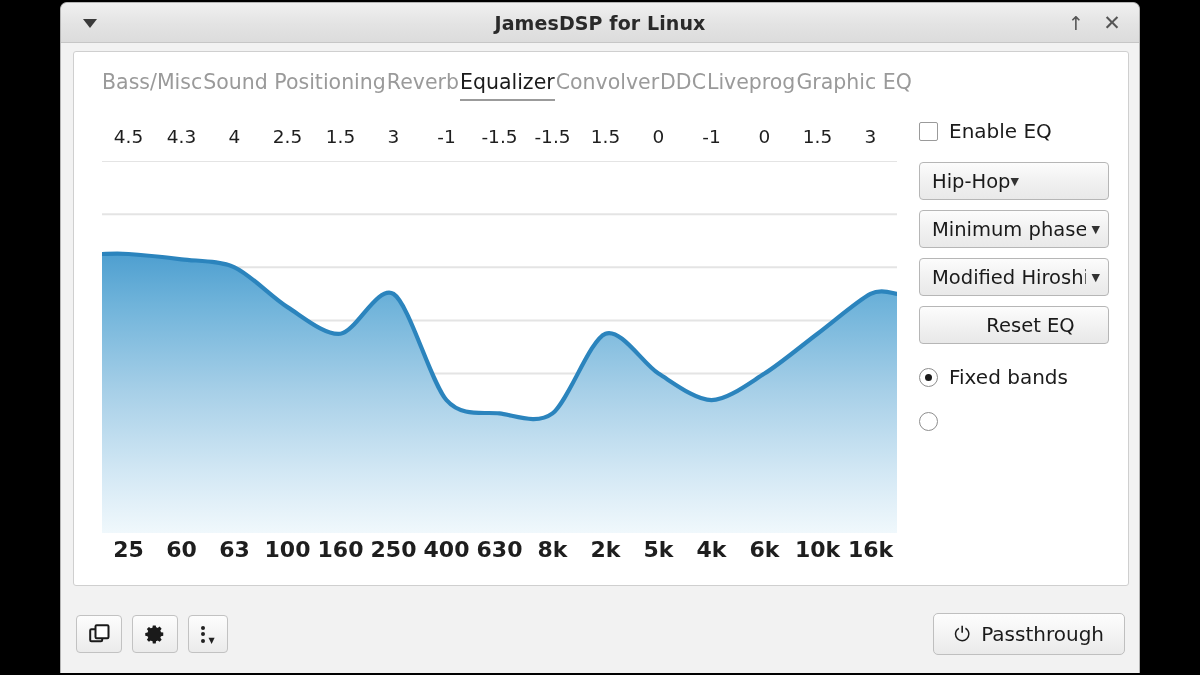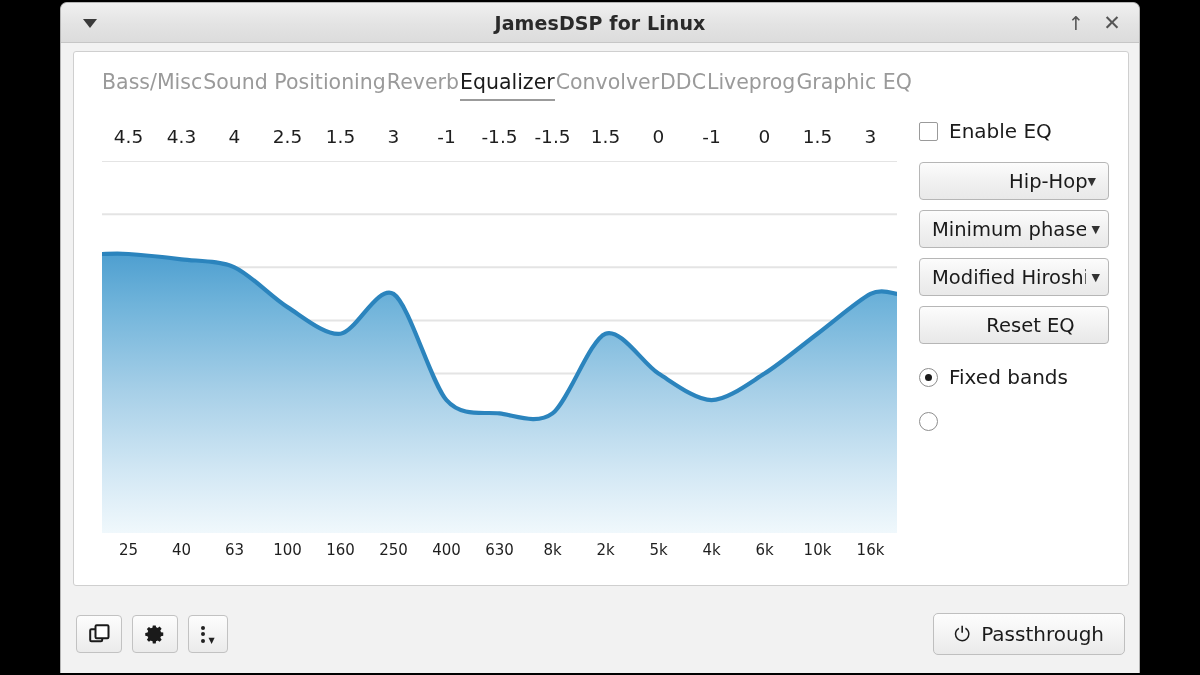--- a/index.html
+++ b/index.html
@@ -86,21 +86,21 @@
   }
   #gain-row { top: 0; height: 40px; }
   #freq-row { top: 414px; height: 38px; }
   .gain-cell, .freq-cell {
     flex: 1 1 0;
     text-align: center;
     font-size: 18.5px;
     color: #1e1e1e;
     line-height: 34px;
   }
-  .freq-cell { font-size: 15px; }
+  .freq-cell { font-size: 22px; font-weight: bold; }
 
   #plot {
     position: absolute;
     left: 0; top: 44px;
     width: 795px; height: 372px;
   }
   #plot svg { display: block; width: 795px; height: 372px; }
 
   
   #controls {
@@ -134,21 +134,21 @@
   }
   .combo-text {
     font-size: 19.5px; color: #1a1a1a;
     white-space: nowrap; overflow: hidden;
   }
   .combo-arrow {
     font-size: 11px; color: #333;
     margin-left: 6px;
     flex: 0 0 auto;
   }
-  .combo.spread { justify-content: flex-end; padding-right: 12px; }
+  .combo.spread { justify-content: flex-start; padding-right: 12px; }
   .combo.spread .combo-arrow { margin-left: 0; }
 
   .btn {
     height: 38px;
     margin-top: 6px; margin-bottom: 18px;
     background: linear-gradient(to bottom, #fcfcfc 0%, #f1f1f1 55%, #e8e8e8 100%);
     border: 1px solid #b6b6b6;
     border-radius: 4px;
     display: flex; align-items: center; justify-content: center;
     font-size: 19.5px; color: #1a1a1a;
@@ -285,21 +285,21 @@
               <line x1="0" x2="795" y1="265.7142857142857" y2="265.7142857142857" stroke="#e4e4e4" stroke-width="2"></line>
               <line x1="0" x2="795" y1="318.85714285714283" y2="318.85714285714283" stroke="#e4e4e4" stroke-width="2"></line>
             </g>
           <path id="curve-fill" fill="url(#fillGrad)" d="M0,93 C3.90,93.00 14.79,92.22 26.50,93.00 C38.21,93.78 63.88,96.36 79.50,98.31 C95.12,100.27 116.88,99.24 132.50,106.29 C148.12,113.33 169.88,136.36 185.50,146.14 C201.12,155.93 222.88,174.67 238.50,172.71 C254.12,170.76 275.88,123.07 291.50,132.86 C307.12,142.64 328.88,221.53 344.50,239.14 C360.12,256.76 381.88,250.47 397.50,252.43 C413.12,254.39 434.88,264.17 450.50,252.43 C466.12,240.68 487.88,178.59 503.50,172.71 C519.12,166.84 540.88,202.78 556.50,212.57 C572.12,222.36 593.88,239.14 609.50,239.14 C625.12,239.14 646.88,222.36 662.50,212.57 C678.12,202.78 699.88,184.46 715.50,172.71 C731.12,160.97 756.79,138.73 768.50,132.86 C780.21,126.98 791.10,132.86 795.00,132.86 L795,372 L0,372 Z"></path>
           <path id="curve-line" fill="none" stroke="#2b84bd" stroke-width="4.2" stroke-linejoin="round" stroke-linecap="round" d="M0,93 C3.90,93.00 14.79,92.22 26.50,93.00 C38.21,93.78 63.88,96.36 79.50,98.31 C95.12,100.27 116.88,99.24 132.50,106.29 C148.12,113.33 169.88,136.36 185.50,146.14 C201.12,155.93 222.88,174.67 238.50,172.71 C254.12,170.76 275.88,123.07 291.50,132.86 C307.12,142.64 328.88,221.53 344.50,239.14 C360.12,256.76 381.88,250.47 397.50,252.43 C413.12,254.39 434.88,264.17 450.50,252.43 C466.12,240.68 487.88,178.59 503.50,172.71 C519.12,166.84 540.88,202.78 556.50,212.57 C572.12,222.36 593.88,239.14 609.50,239.14 C625.12,239.14 646.88,222.36 662.50,212.57 C678.12,202.78 699.88,184.46 715.50,172.71 C731.12,160.97 756.79,138.73 768.50,132.86 C780.21,126.98 791.10,132.86 795.00,132.86"></path>
         </svg>
       </div>
 
       <div id="freq-row">
         <div class="freq-cell">25</div>
-        <div class="freq-cell">40</div>
+        <div class="freq-cell">60</div>
         <div class="freq-cell">63</div>
         <div class="freq-cell">100</div>
         <div class="freq-cell">160</div>
         <div class="freq-cell">250</div>
         <div class="freq-cell">400</div>
         <div class="freq-cell">630</div>
         <div class="freq-cell">8k</div>
         <div class="freq-cell">2k</div>
         <div class="freq-cell">5k</div>
         <div class="freq-cell">4k</div>

